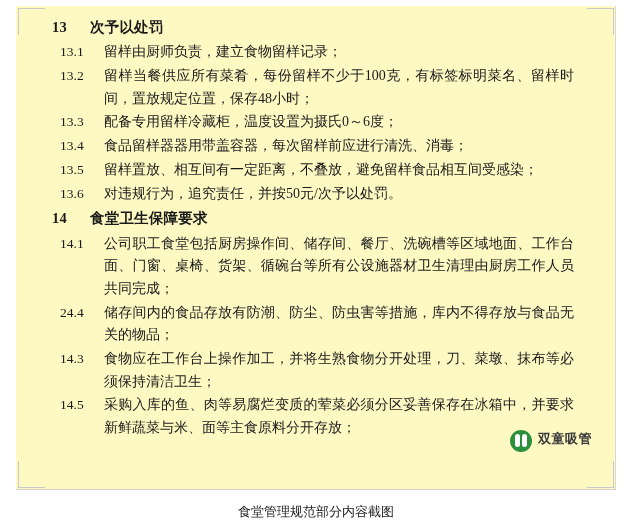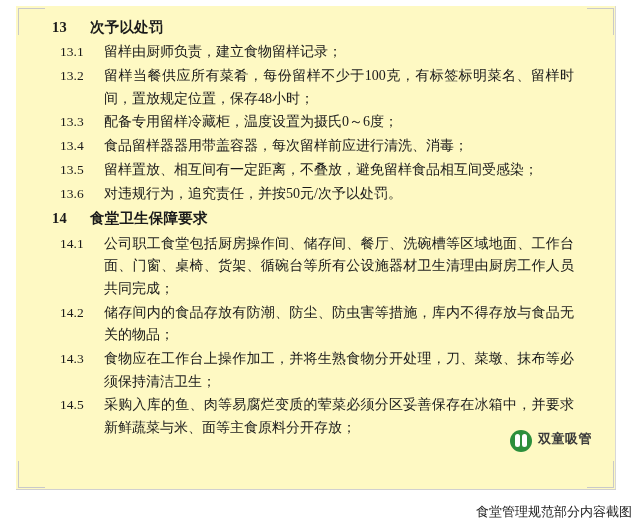--- a/index.html
+++ b/index.html
@@ -141,21 +141,21 @@
     color: #3a3a3a;
     font-weight: bold;
     letter-spacing: 0.5px;
   }
   
   .caption {
     position: absolute;
     left: 0;
     bottom: 8px;
     width: 632px;
-    text-align: right;
+    text-align: center;
     font-size: 13px;
     color: #222;
     font-family: "Liberation Serif", serif;
   }
 </style>
 </head>
 <body>
 
 <div class="page">
 
@@ -203,21 +203,21 @@
       <div class="sec">
         <span class="num">14</span>
         <span class="title">食堂卫生保障要求</span>
       </div>
 
       <div class="clause">
         <span class="cnum">14.1</span>
         <span class="ctext">公司职工食堂包括厨房操作间、储存间、餐厅、洗碗槽等区域地面、工作台面、门窗、桌椅、货架、循碗台等所有公设施器材卫生清理由厨房工作人员共同完成；</span>
       </div>
       <div class="clause">
-        <span class="cnum">14.2</span>
+        <span class="cnum">24.4</span>
         <span class="ctext">储存间内的食品存放有防潮、防尘、防虫害等措施，库内不得存放与食品无关的物品；</span>
       </div>
       <div class="clause">
         <span class="cnum">14.3</span>
         <span class="ctext">食物应在工作台上操作加工，并将生熟食物分开处理，刀、菜墩、抹布等必须保持清洁卫生；</span>
       </div>
       <div class="clause">
         <span class="cnum">14.5</span>
         <span class="ctext">采购入库的鱼、肉等易腐烂变质的荤菜必须分区妥善保存在冰箱中，并要求新鲜蔬菜与米、面等主食原料分开存放；</span>
       </div>

